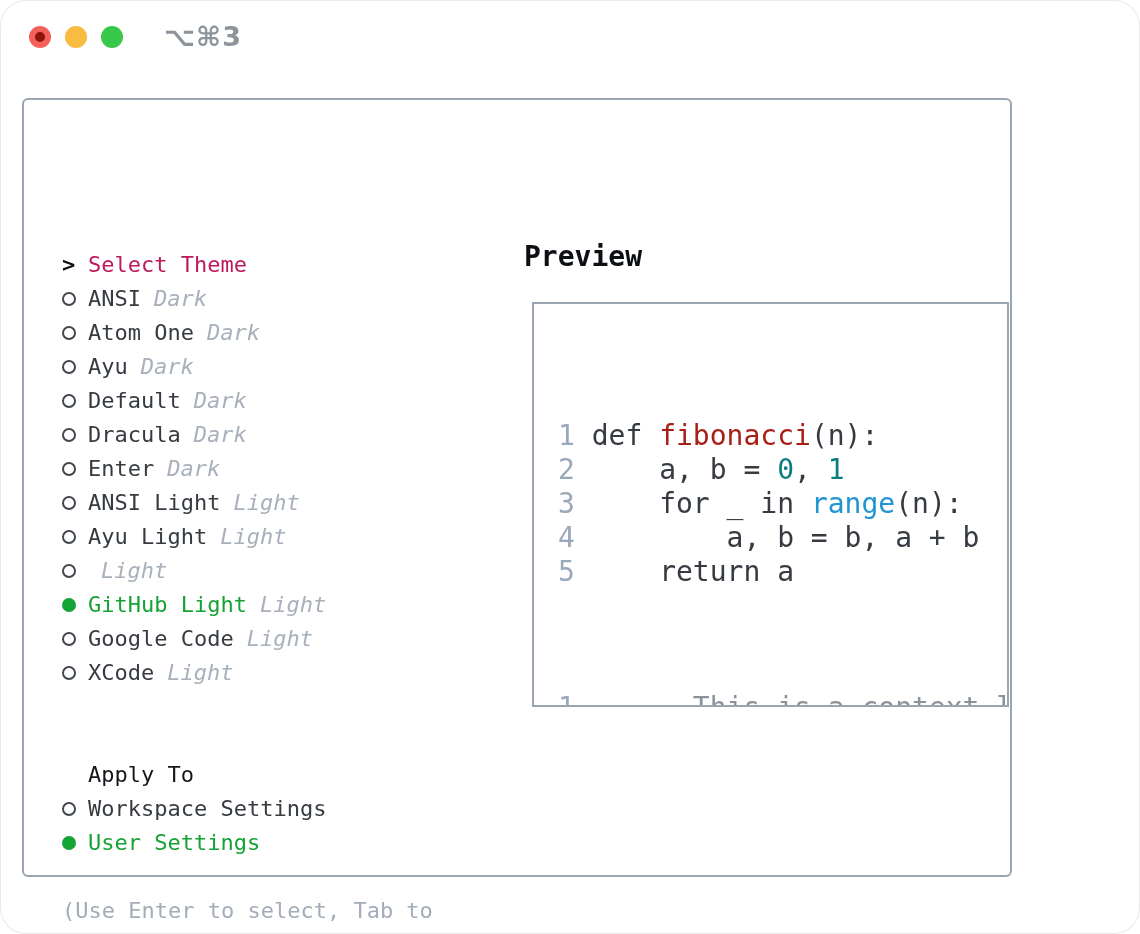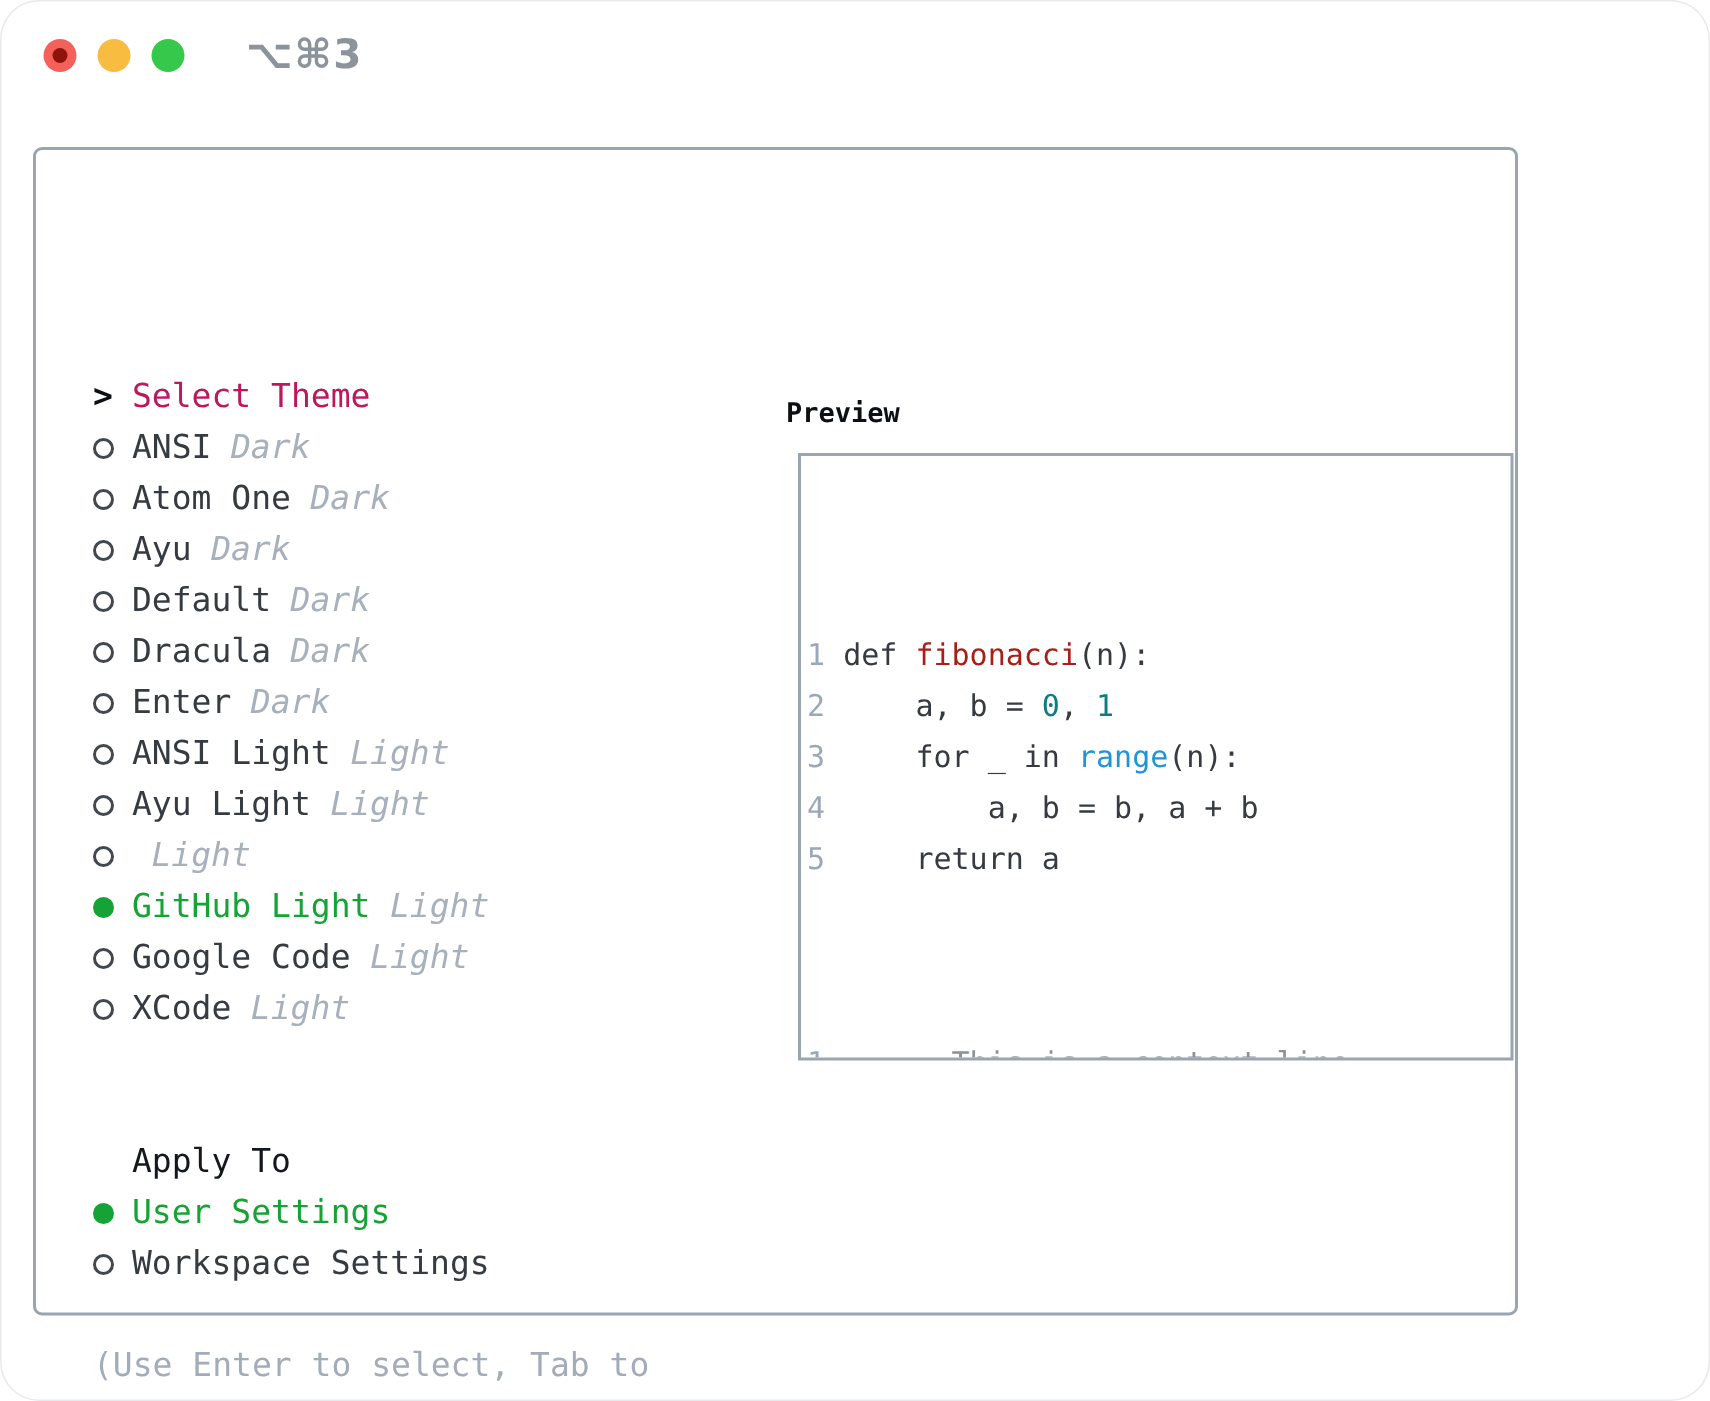--- a/index.html
+++ b/index.html
@@ -52,31 +52,31 @@
   .theme-row.selected .name{color:#16a335;}
   .variant{color:#a7b0bb;margin-left:13px;font-style:italic;}
   .apply-header{margin-top:68px;}
   .apply-header .header-label{font-weight:normal;color:#14171b;margin-left:26px;}
   .apply-row .name{color:#363b42;}
   .apply-row.selected .name{color:#16a335;}
   .hint{margin-top:34px;color:#a3acb8;}
   .hint div{height:34px;line-height:34px;white-space:pre;}
   
   .preview-label{
-    position:absolute;left:500px;top:159px;height:34px;line-height:34px;
-    font-size:18px;font-weight:bold;color:#0c0f13;
+    position:absolute;left:500px;top:140px;height:34px;line-height:34px;
+    font-size:28px;font-weight:bold;color:#0c0f13;
   }
   .preview-box{
     position:absolute;left:508px;top:202px;width:477px;height:405px;
     border:2px solid #9aa5b2;box-sizing:border-box;background:#ffffff;
     overflow:hidden;
   }
   .preview-content{
-    padding:47px 8px 0 4px;
-    font-size:20px;line-height:34px;white-space:pre;
+    padding:47px 8px 0 24px;
+    font-size:28px;line-height:34px;white-space:pre;
   }
   .pline{height:34px;}
   .diff-block{margin-top:34px;}
   .tok-ln{color:#9aa9ba;}
   .tok-fg{color:#363b42;}
   .tok-func{color:#a81f17;}
   .tok-num{color:#0c7e80;}
   .tok-builtin{color:#2095d3;}
   .tok-ctx{color:#8b9299;}
 </style>
@@ -112,22 +112,22 @@
           <div class="row theme-row selected"><span class="marker radio-on"></span><span class="name">GitHub Light</span><span class="variant">Light</span></div>
           <div class="row theme-row"><span class="marker radio-off"></span><span class="name">Google Code</span><span class="variant">Light</span></div>
           <div class="row theme-row"><span class="marker radio-off"></span><span class="name">XCode</span><span class="variant">Light</span></div>
         </div>
 
       <div class="row apply-header">
         <span class="header-label">Apply To</span>
       </div>
 
       <div id="apply-list">
+          <div class="row apply-row"><span class="marker radio-off"></span><span class="name">Workspace Settings</span></div>
           <div class="row apply-row selected"><span class="marker radio-on"></span><span class="name">User Settings</span></div>
-          <div class="row apply-row"><span class="marker radio-off"></span><span class="name">Workspace Settings</span></div>
         </div>
 
       <div class="hint">
         <div>(Use Enter to select, Tab to</div>
         <div>change focus)</div>
       </div>
     </div>
 
     <div class="preview-label">Preview</div>
 

